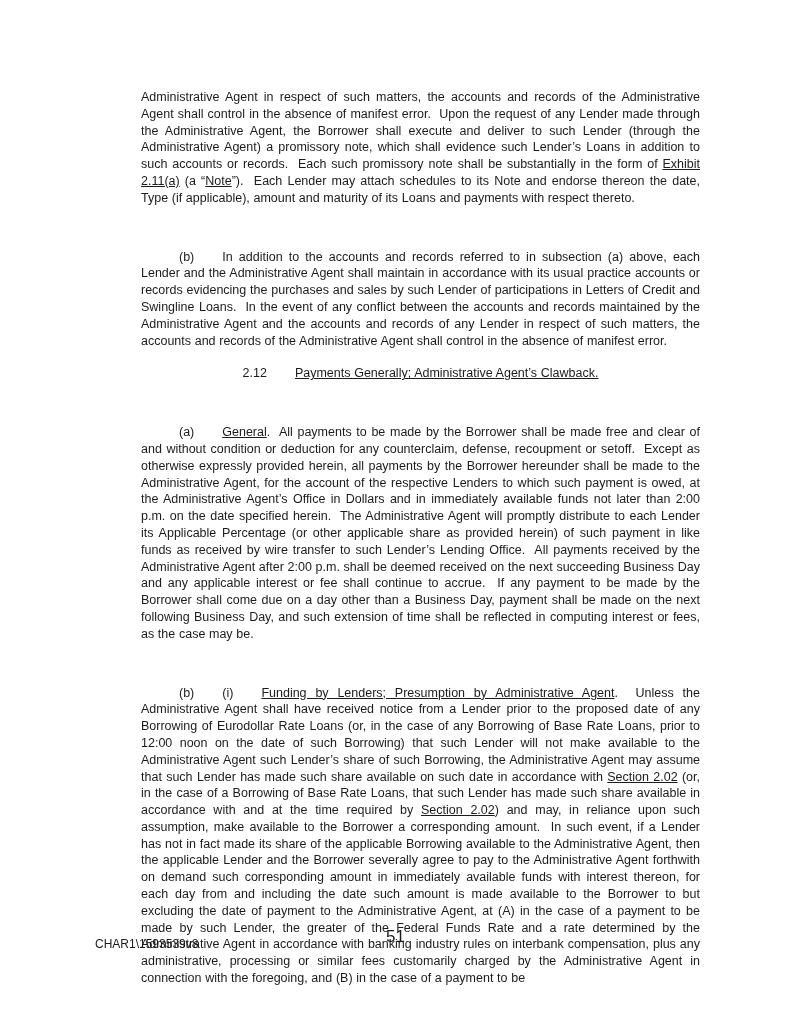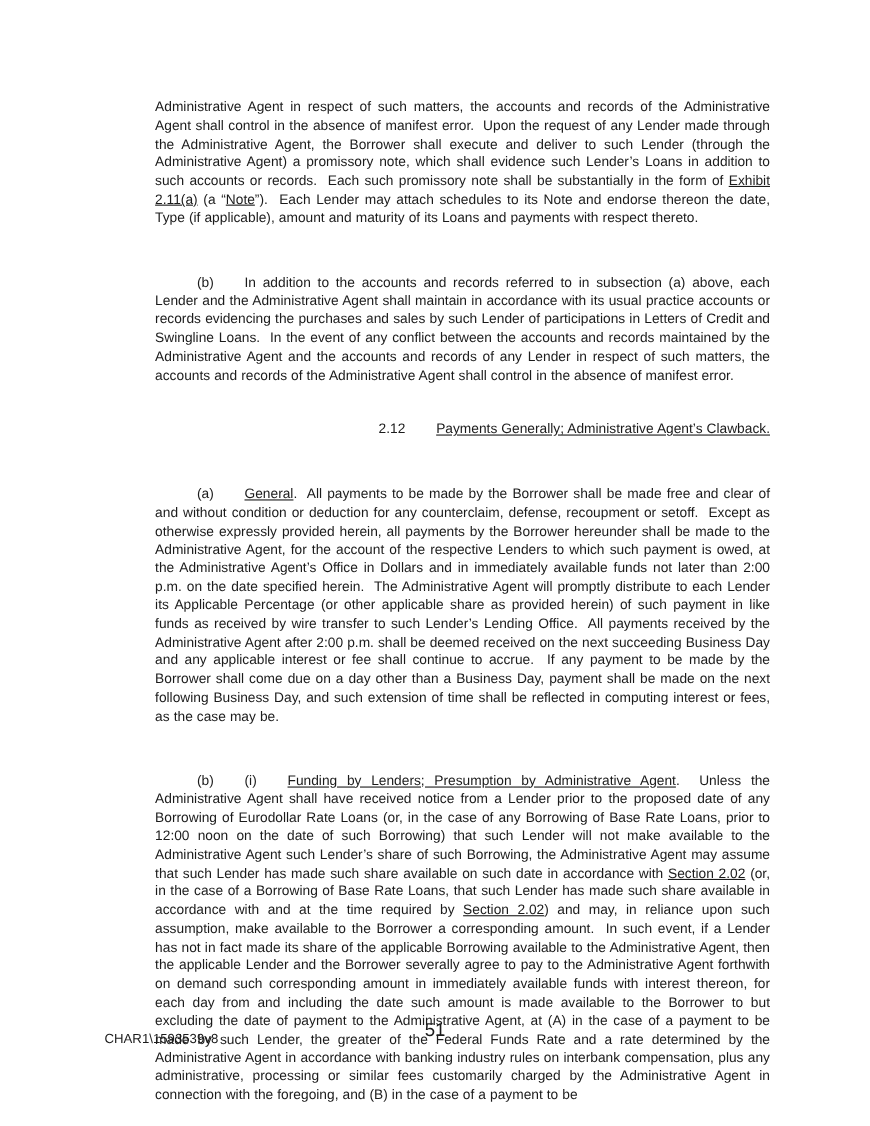--- a/index.html
+++ b/index.html
@@ -27,22 +27,22 @@
     line-height: 16.8px;
     text-align: justify;
     margin: 0 0 11px 0;
     word-spacing: 0.2px;
   }
   p.doc.indent {
     text-indent: 38px;
     margin-top: 42px;
   }
   p.doc.heading {
-    margin-top: 33px;
-    text-align: right;
+    margin-top: 16px;
+    text-align: center;
   }
   .u {
     text-decoration: underline;
   }
   .tab {
     display: inline-block;
     width: 28px;
   }
   .page-number {
     position: absolute;

